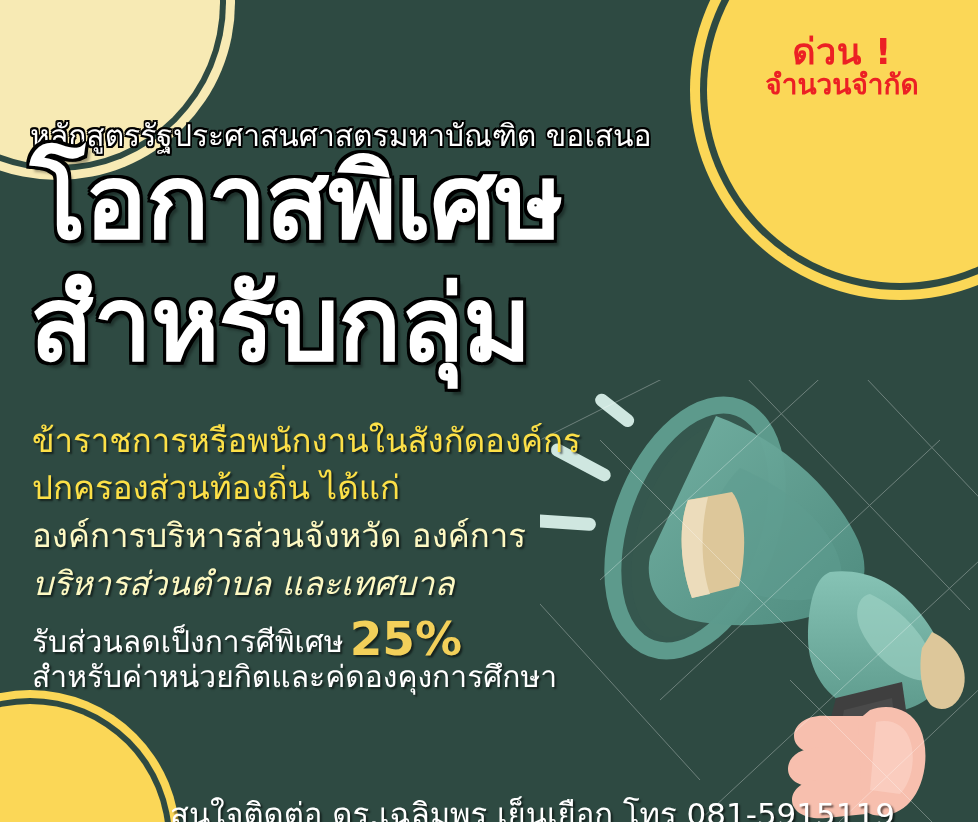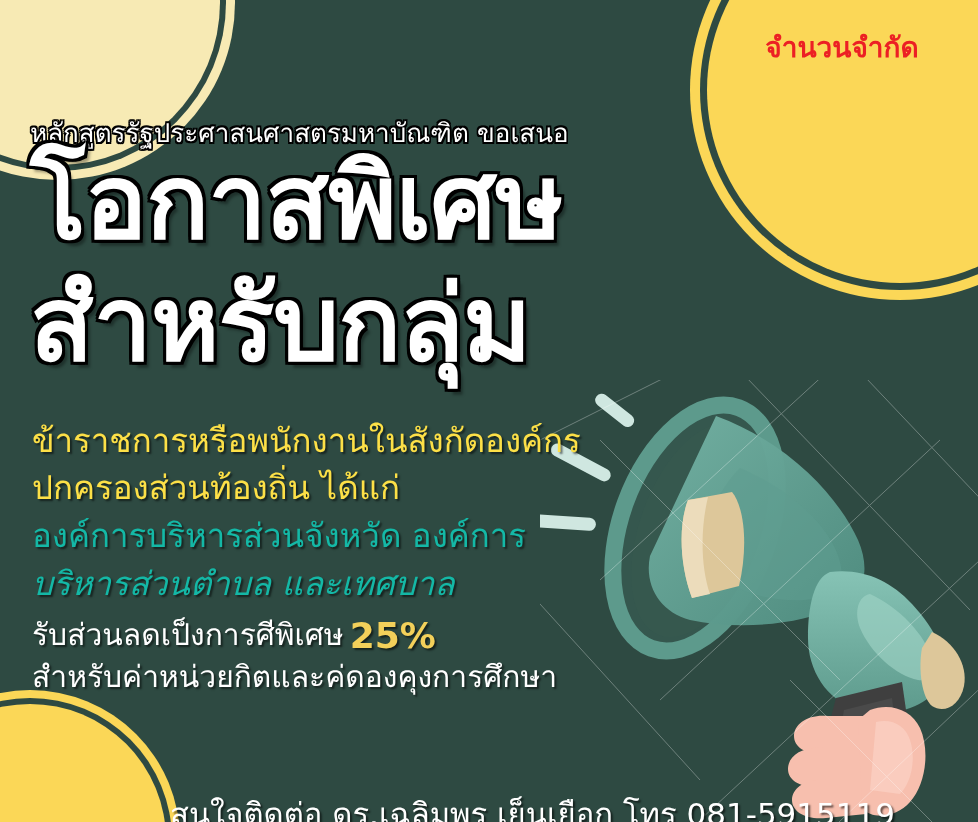--- a/index.html
+++ b/index.html
@@ -102,21 +102,21 @@
   
   #text-stack {
     position: absolute;
     left: 0; top: 0;
     width: 700px;
     z-index: 5;
   }
   .eyebrow {
     position: absolute;
     left: 30px; top: 112px;
-    font-size: 26px;
+    font-size: 30px;
     color: #ffffff;
     white-space: nowrap;
     text-shadow:
       -1.6px -1.6px 0 #000, 1.6px -1.6px 0 #000,
       -1.6px 1.6px 0 #000, 1.6px 1.6px 0 #000,
       0 -1.6px 0 #000, 0 1.6px 0 #000,
       -1.6px 0 0 #000, 1.6px 0 0 #000;
   }
   .headline-1, .headline-2 {
     position: absolute;
@@ -138,39 +138,39 @@
   .headline-2 { top: 272px; }
 
   .body-line {
     position: absolute;
     left: 32px;
     font-size: 33px;
     color: #fde047;
     white-space: nowrap;
     text-shadow: 2px 2px 2px rgba(0,0,0,0.55);
   }
-  .body-line.gold { color: #14b8a6; }
+  .body-line.gold { color: #fef9c3; }
   #body-line-1 { top: 414px; }
   #body-line-2 { top: 461px; }
   #body-line-3 { top: 509px; }
   #body-line-4 { top: 557px; font-style: italic; }
 
   .discount-line {
     position: absolute;
     left: 32px;
     font-size: 30px;
     color: #ffffff;
     white-space: nowrap;
     text-shadow: 2px 2px 2px rgba(0,0,0,0.55);
   }
   #discount-line-1 { top: 611px; }
   #discount-line-2 { top: 653px; }
   #discount-percent {
     color: #f3d05a;
-    font-size: 36px;
+    font-size: 47px;
     font-weight: bold;
     vertical-align: -3px;
     margin-left: 6px;
   }
 
   #contact-line {
     position: absolute;
     left: 170px;
     top: 789px;
     font-size: 31px;
@@ -191,20 +191,21 @@
 
   <div class="circ" id="circ-tr-outer"></div>
   <div class="circ" id="circ-tr-gap"></div>
   <div class="circ" id="circ-tr-inner"></div>
 
   <div class="circ" id="circ-bl-outer"></div>
   <div class="circ" id="circ-bl-gap"></div>
   <div class="circ" id="circ-bl-inner"></div>
 
   <div id="urgent-badge">
+    <span class="ln1">ด่วน !</span>
     <span class="ln2">จำนวนจำกัด</span>
   </div>
 
   <div id="megaphone">
     <svg viewBox="0 0 440 442" xmlns="http://www.w3.org/2000/svg">
       <defs>
         <linearGradient id="coneGrad" x1="0" y1="0" x2="1" y2="1">
           <stop offset="0%" stop-color="#74b2a4"></stop>
           <stop offset="100%" stop-color="#4f8d80"></stop>
         </linearGradient>

